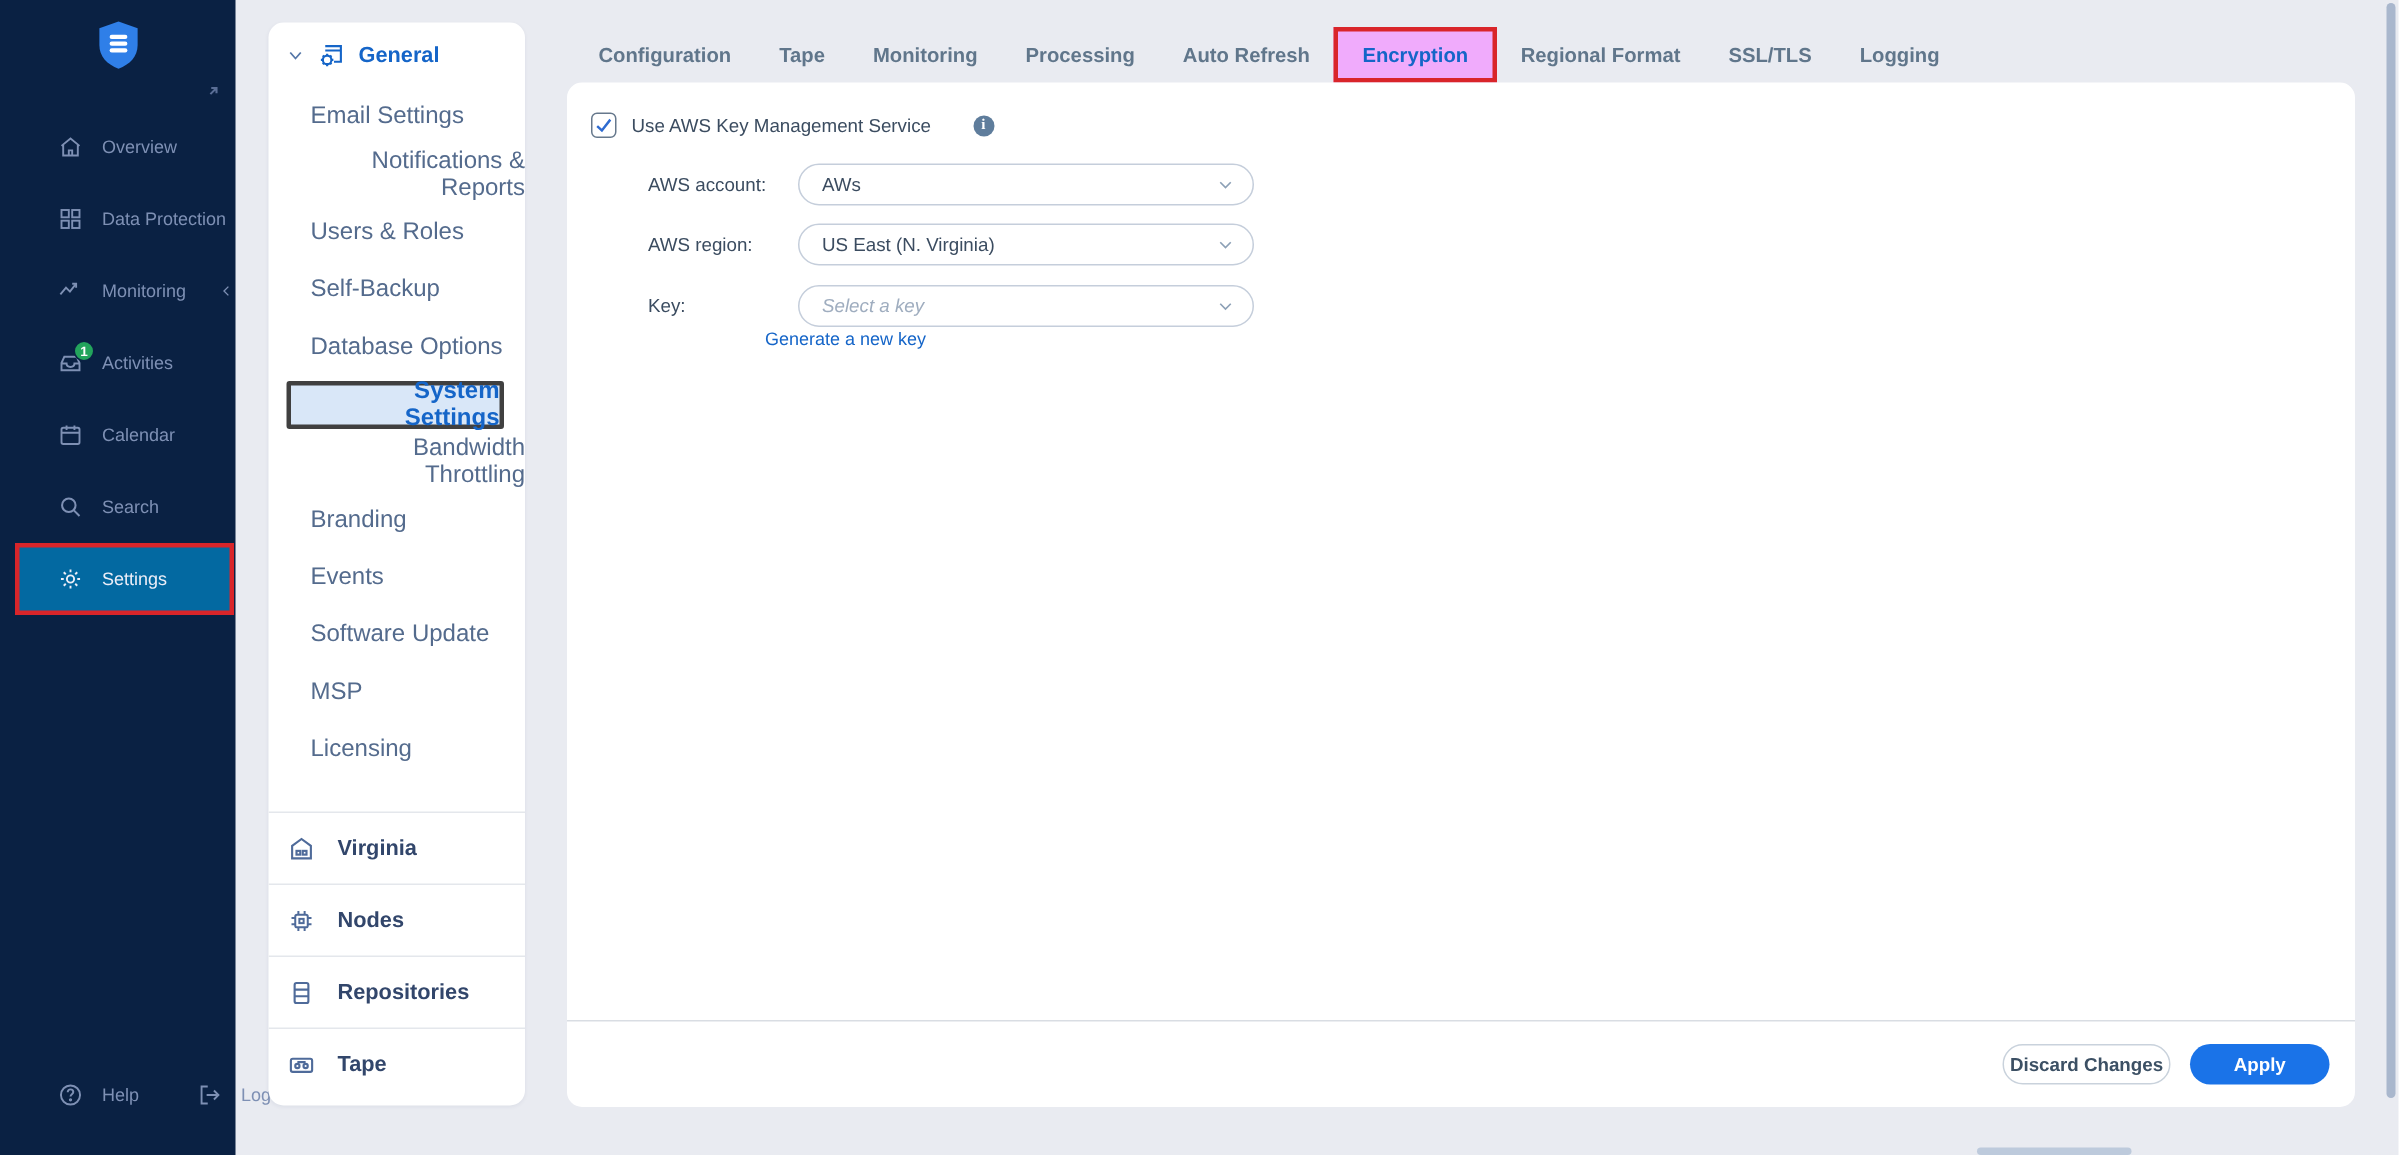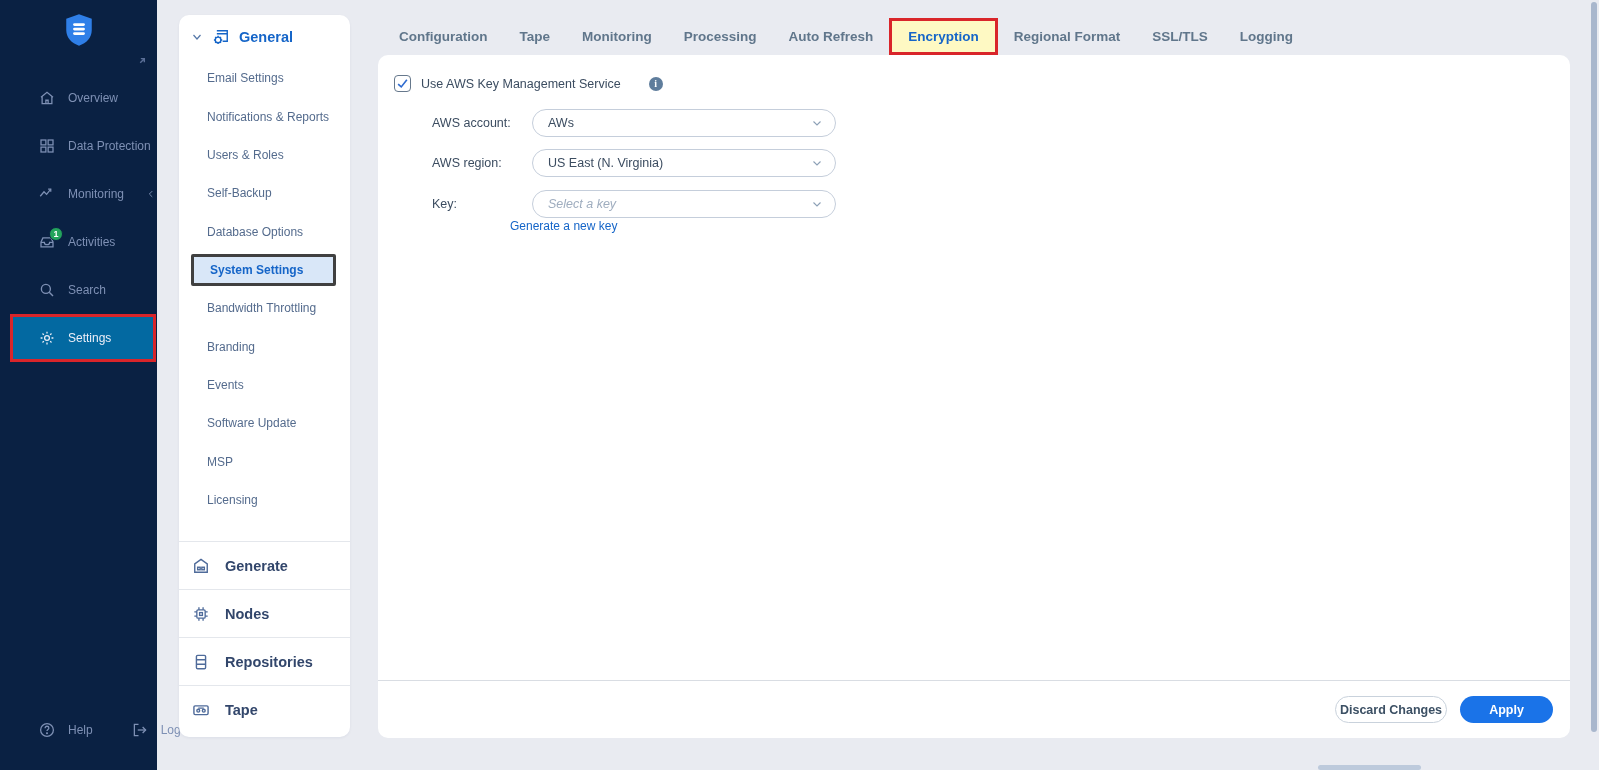--- a/index.html
+++ b/index.html
@@ -17,30 +17,30 @@
   .nav-item .chev { margin-left:10px; width:10px; height:10px; }
   .badge { position:absolute; top:-6px; right:-7px; width:14px; height:14px; background:#23a45c; border:1.5px solid #0a2143; border-radius:50%; color:#fff; font-size:9px; font-weight:bold; display:flex; align-items:center; justify-content:center; }
   .nav-footer { position:absolute; left:0; bottom:16px; width:157px; display:flex; flex-direction:row; }
 
   
   .settings-panel { position:absolute; left:179px; top:15px; width:171px; height:722px; background:#fff; border-radius:10px; box-shadow:0 1px 3px rgba(20,40,80,.06); overflow:hidden; }
   .sec-header { height:44px; display:flex; align-items:center; gap:8px; padding-left:12px; color:#1565c8; font-size:14.5px; font-weight:bold; cursor:pointer; }
   .sec-header .chev { width:12px; height:12px; color:#5577a8; }
   .sec-header .ic { width:20px; height:20px; }
   .sub-list { display:flex; flex-direction:column; }
-  .sub-item { height:38.4px; display:flex; align-items:center; padding-left:28px; font-size:12px; color:#546b8d; cursor:pointer; }
+  .sub-item { height:38.4px; display:flex; align-items:center; padding-left:28px; font-size:16px; color:#546b8d; cursor:pointer;text-align:right; }
   .sub-item.active { height:32px; margin:3px 14px 3px 12px; padding-left:16px; background:#d9e7f8; color:#1565c8; font-weight:bold; border:3px solid #404040; border-radius:2px; }
   .section-row { height:48px; display:flex; align-items:center; gap:14px; padding-left:12px; border-top:1px solid #e4e7ec; color:#32466b; font-size:14.5px; font-weight:bold; cursor:pointer; margin-top:0; }
   .section-row .ic { width:20px; height:20px; color:#4f6b9a; }
   .sub-gap { height:22px; }
 
   
   .tabbar { position:absolute; left:378px; top:18px; height:37px; display:flex; align-items:stretch; padding-left:5px; }
   .tab { display:flex; align-items:center; padding:0 16px; font-size:13.5px; font-weight:bold; color:#60768b; cursor:pointer; }
-  .tab.active { background:#fef9c3; color:#1565c8; border:3px solid #d9252a; }
+  .tab.active { background:#f0abfc; color:#1565c8; border:3px solid #d9252a; }
 
   
   .main-panel { position:absolute; left:378px; top:55px; width:1192px; height:683px; background:#fff; border-radius:10px; }
   .chk-row { position:absolute; left:16px; top:20px; display:flex; align-items:center; gap:10px; }
   .checkbox { width:17px; height:17px; border:1.6px solid #66788c; border-radius:4px; background:#fff; display:flex; align-items:center; justify-content:center; cursor:pointer; }
   .chk-label { font-size:12.5px; color:#3b4c60; }
   .info-dot { width:14px; height:14px; margin-left:18px; border-radius:50%; background:#5f7d9c; color:#fff; font-size:10px; font-weight:bold; font-family:"Liberation Serif", serif; display:flex; align-items:center; justify-content:center; cursor:pointer; }
   .form-row { position:absolute; left:16px; height:28px; display:flex; align-items:center;margin-left:38px; }
   .form-label { width:100px; font-size:12.5px; color:#3b4c60; }
   .dropdown { width:304px; height:28px; border:1px solid #c5cedb; border-radius:14px; background:#fff; display:flex; align-items:center; padding:0 12px 0 15px; cursor:pointer; }
@@ -121,20 +121,31 @@
         <svg viewBox="0 0 24 24" fill="none" stroke="currentColor" stroke-width="1.7">
             <path d="M4 12 L6.5 6.5 H17.5 L20 12 V18.5 H4 Z"></path>
             <path d="M4 12.5 H8.5 C8.5 14.5 10 15.5 12 15.5 C14 15.5 15.5 14.5 15.5 12.5 H20"></path>
           </svg>
         <span class="badge">1</span>
       </span>
       <span>Activities</span>
     </div>
     <div class="nav-item">
       <span class="ic">
+          <svg viewBox="0 0 24 24" fill="none" stroke="currentColor" stroke-width="1.7">
+            <rect x="4" y="5.5" width="16" height="14.5" rx="1.5"></rect>
+            <line x1="8.5" y1="3.5" x2="8.5" y2="7.5"></line>
+            <line x1="15.5" y1="3.5" x2="15.5" y2="7.5"></line>
+            <line x1="4" y1="10" x2="20" y2="10"></line>
+          </svg>
+        </span>
+      <span>Calendar</span>
+    </div>
+    <div class="nav-item">
+      <span class="ic">
           <svg viewBox="0 0 24 24" fill="none" stroke="currentColor" stroke-width="1.8">
             <circle cx="10.5" cy="10.5" r="6"></circle>
             <line x1="15" y1="15" x2="20" y2="20"></line>
           </svg>
         </span>
       <span>Search</span>
     </div>
     <div class="nav-item active">
       <span class="ic">
           <svg viewBox="0 0 24 24" fill="none" stroke="currentColor" stroke-width="1.7">
@@ -227,21 +238,21 @@
   </div>
   <div class="sub-gap"></div>
   <div class="section-row">
     <span class="ic">
         <svg viewBox="0 0 24 24" fill="none" stroke="currentColor" stroke-width="1.7">
           <path d="M4.5 9.5 L12 4 L19.5 9.5 V19.5 H4.5 Z"></path>
           <rect x="8" y="13.5" width="3" height="3"></rect>
           <rect x="13" y="13.5" width="3" height="3"></rect>
         </svg>
       </span>
-    <span>Generate</span>
+    <span>Virginia</span>
   </div>
   <div class="section-row">
     <span class="ic">
         <svg viewBox="0 0 24 24" fill="none" stroke="currentColor" stroke-width="1.6">
           <rect x="7" y="7" width="10" height="10" rx="1.5"></rect>
           <rect x="10.3" y="10.3" width="3.4" height="3.4"></rect>
           <path d="M9.5 4 V7 M14.5 4 V7 M9.5 17 V20 M14.5 17 V20 M4 9.5 H7 M4 14.5 H7 M17 9.5 H20 M17 14.5 H20"></path>
         </svg>
       </span>
     <span>Nodes</span>

